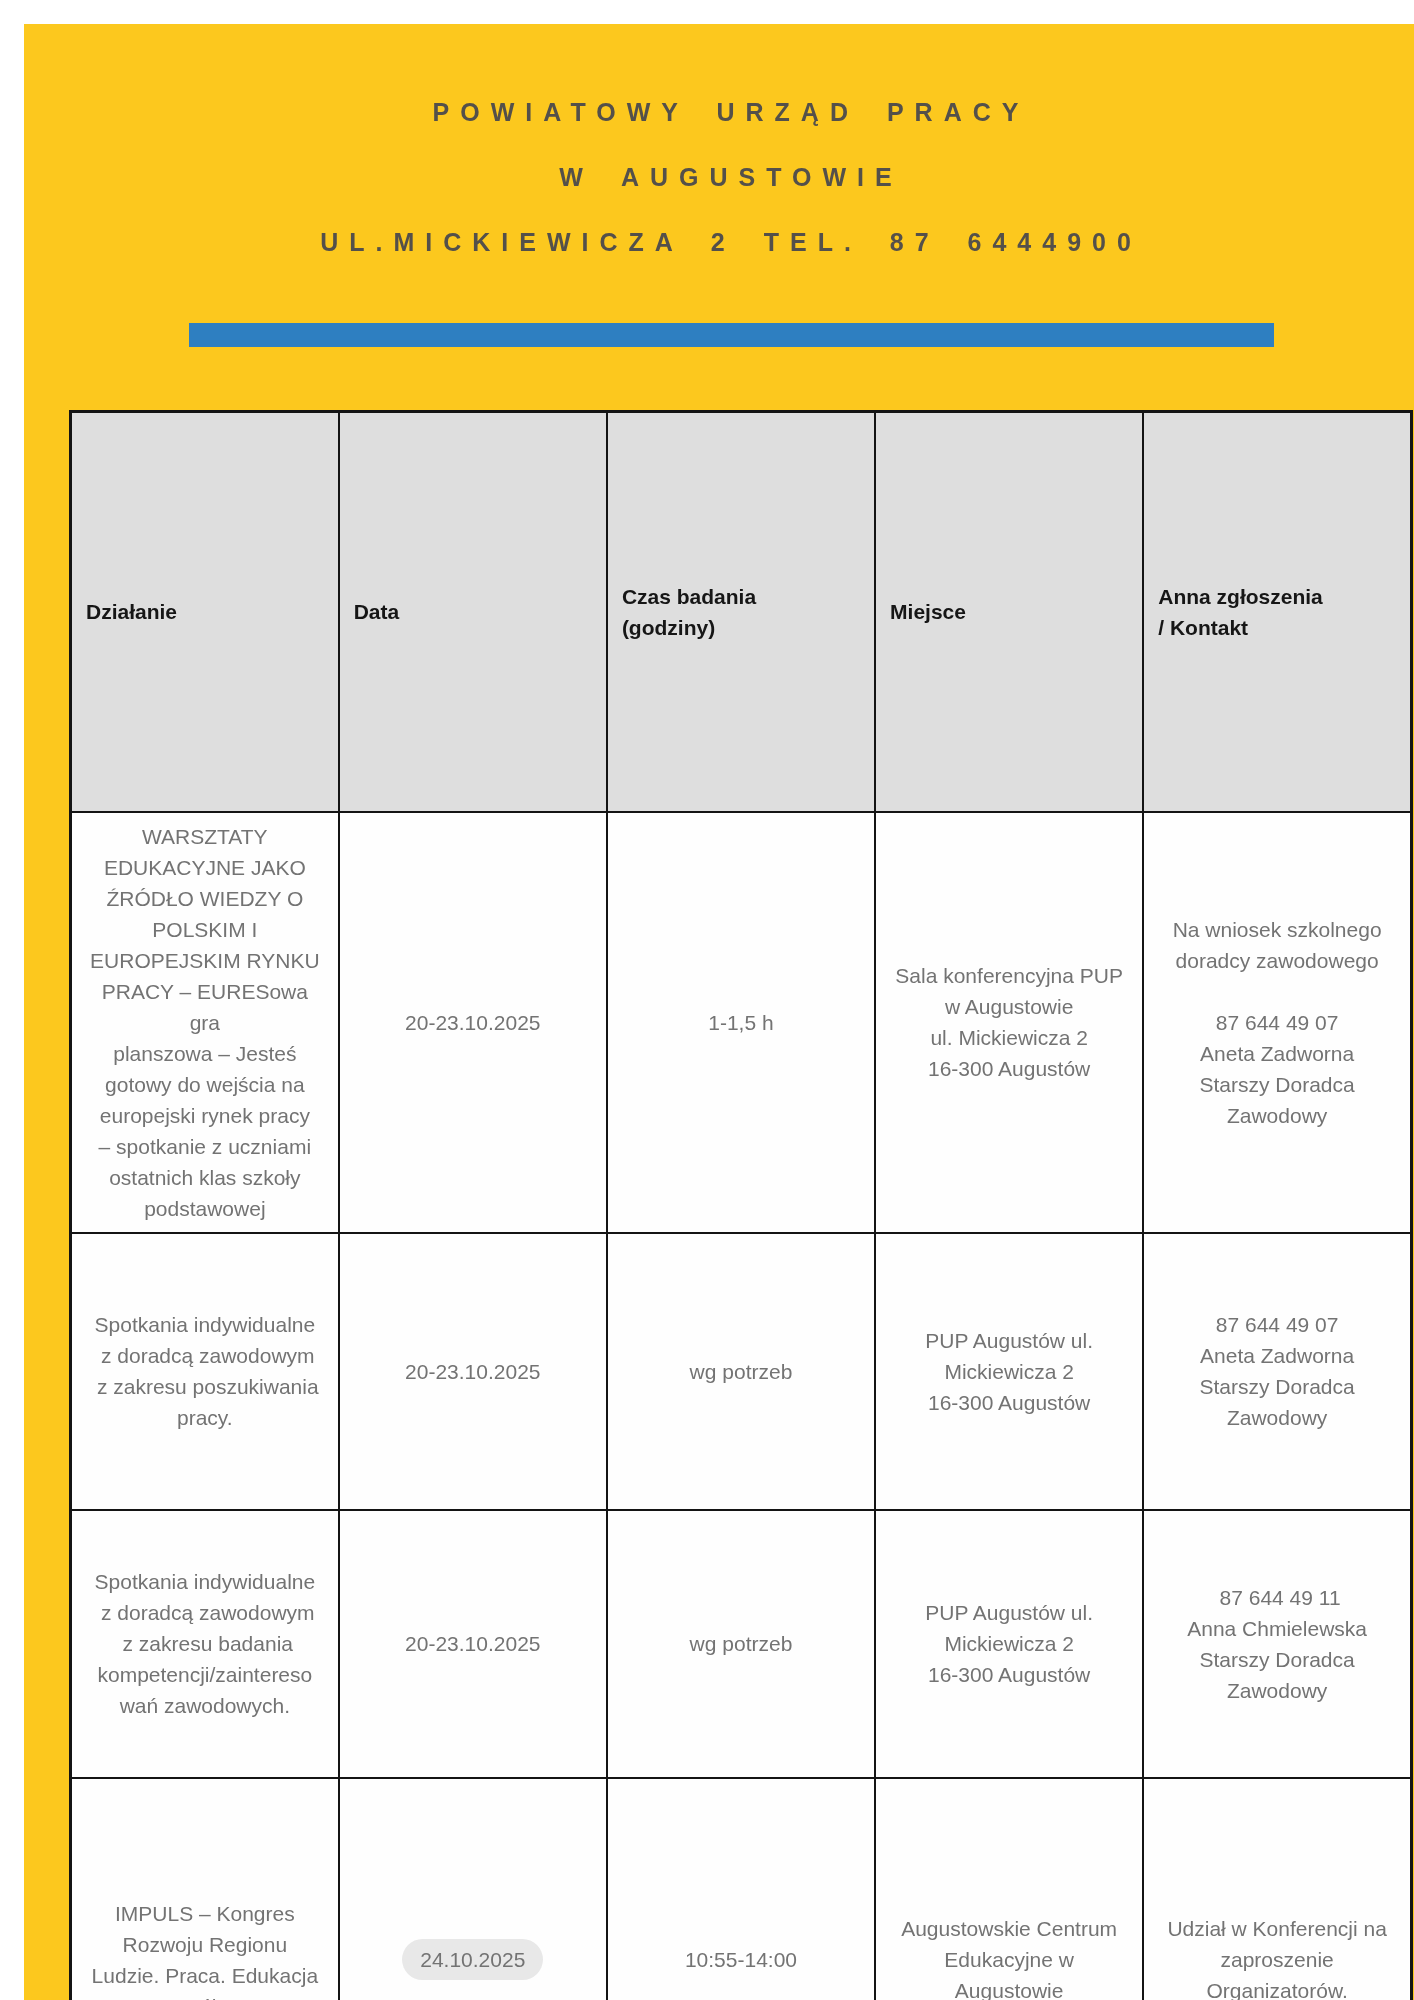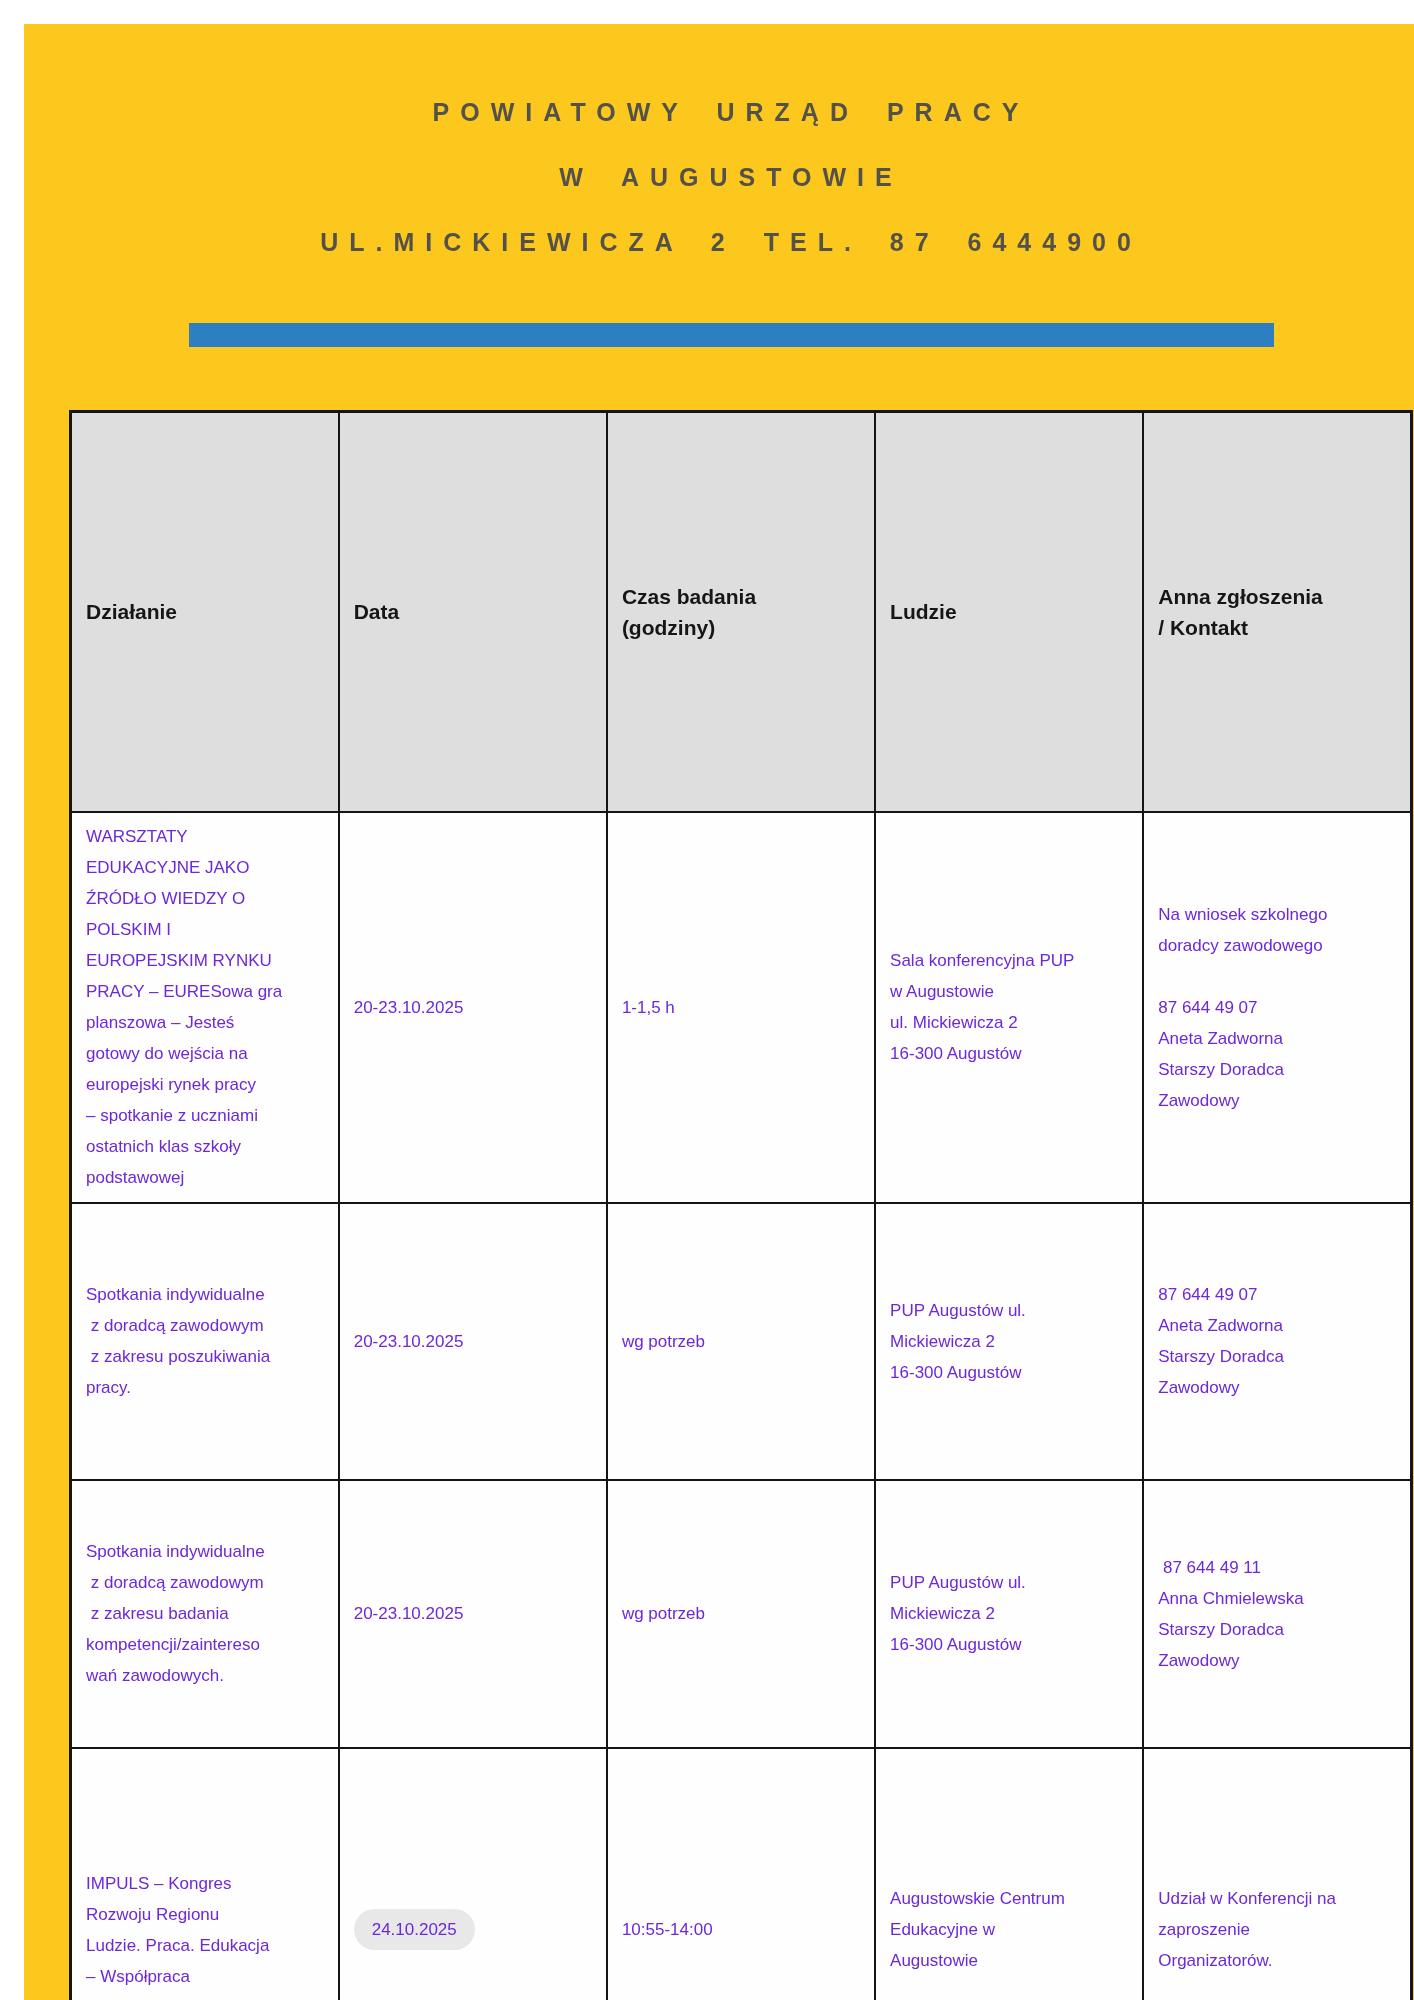--- a/index.html
+++ b/index.html
@@ -53,24 +53,25 @@
   }
   table.schedule th {
     background: #dedede;
     color: #161616;
     font-size: 21px;
     font-weight: bold;
     line-height: 31px;
   }
   table.schedule td {
     background: #fefefe;
-    color: #6d28d9;
-    font-size: 17px;
+    color: #737373;
+    font-size: 21px;
     font-weight: normal;
     line-height: 31px;
+    text-align: center;
   }
   tr.head-row    { height: 400px; }
   tr.body-row-1  { height: 391px; }
   tr.body-row-2  { height: 277px; }
   tr.body-row-3  { height: 268px; }
   tr.body-row-4  { height: 365px; }
   .pill {
     display: inline-block;
     background: #e8e8e8;
     border-radius: 22px;
@@ -98,21 +99,21 @@
         <col>
         <col>
         <col>
       </colgroup>
     <thead>
       <tr class="head-row">
         <th>Działanie</th>
         <th>Data</th>
         <th>Czas badania
 (godziny)</th>
-        <th>Ludzie</th>
+        <th>Miejsce</th>
         <th>Anna zgłoszenia
 / Kontakt</th>
       </tr>
     </thead>
     <tbody>
       <tr class="body-row-1">
         <td>WARSZTATY
 EDUKACYJNE JAKO
 ŹRÓDŁO WIEDZY O
 POLSKIM I

